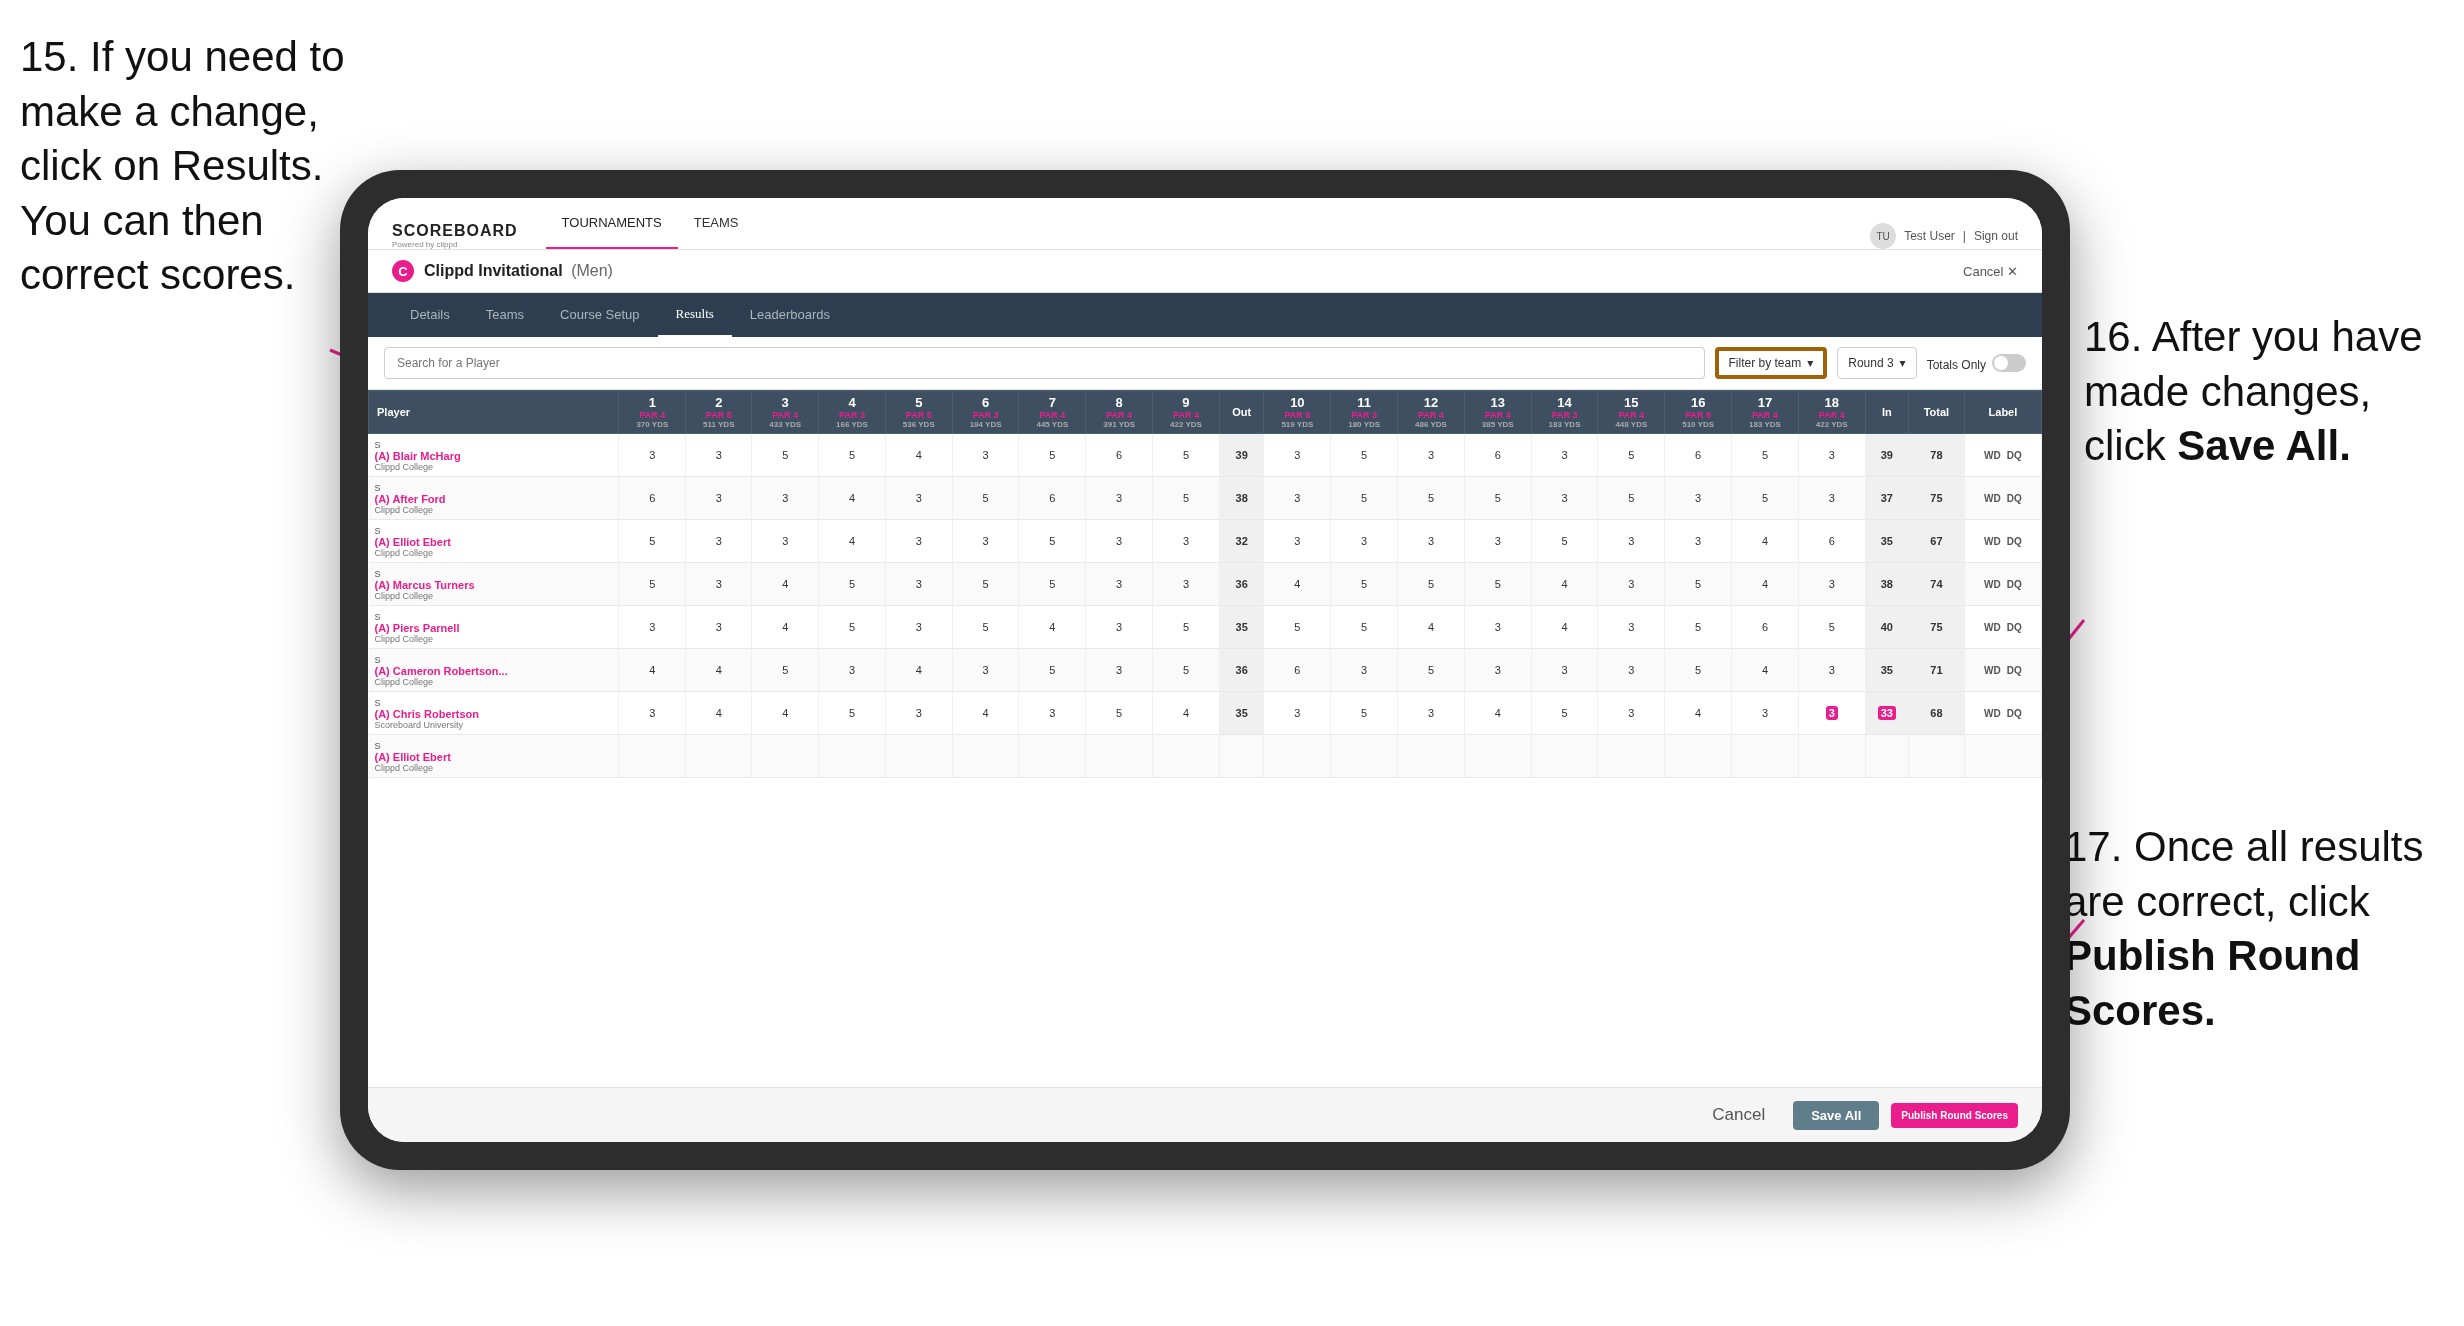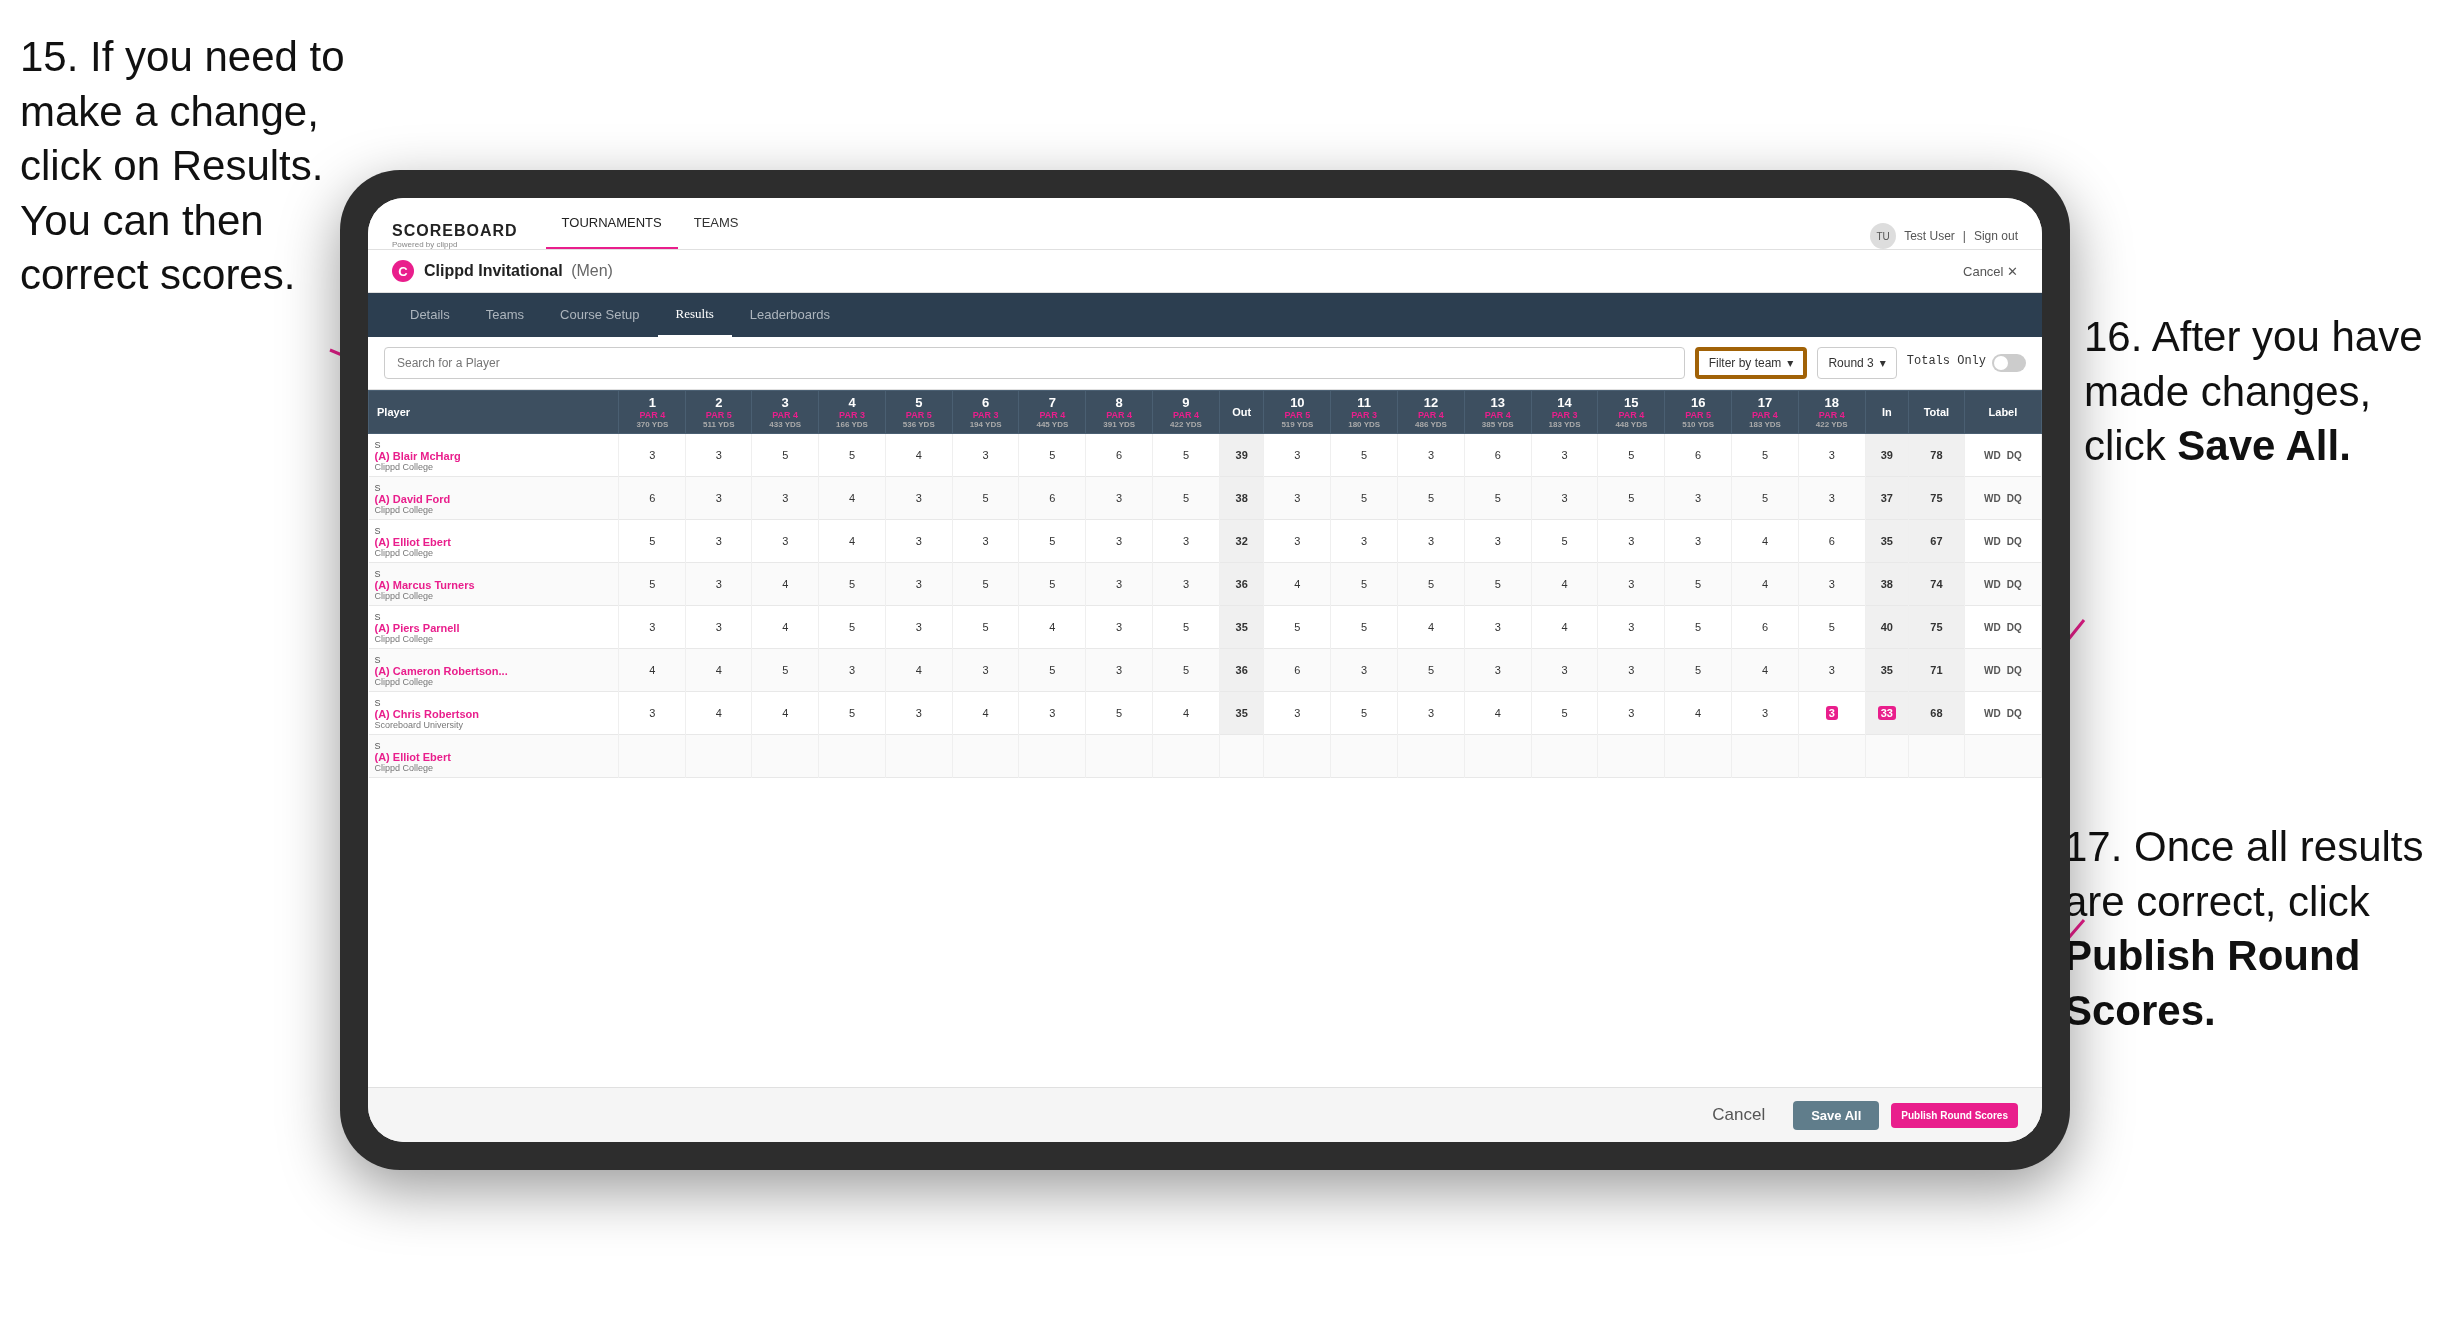--- a/index.html
+++ b/index.html
@@ -242,23 +242,22 @@
       background: #fff;
       display: flex;
       align-items: center;
       gap: 6px;
       cursor: pointer;
     }
     .totals-toggle {
       font-size: 12px;
       color: #333;
       display: flex;
-      align-items: flex-start;
+      align-items: flex-end;
       gap: 6px;
-      font-family: Liberation Mono, monospace;
     }
     .toggle-switch {
       width: 34px;
       height: 18px;
       background: #ccc;
       border-radius: 9px;
       position: relative;
       cursor: pointer;
     }
     .toggle-knob {
@@ -577,21 +576,21 @@
     <td class="score-in">39</td>
     <td class="score-total">78</td>
     <td>
       <span class="label-wd">WD</span>
       <span class="label-dq" style="margin-left:3px;">DQ</span>
     </td>
   </tr>
             <tr>
     <td class="player-cell">
       <span class="player-rank">S</span>
-      <span class="player-name">(A) David Ford</span>
+      <span class="player-name">(A) After Ford</span>
       <span class="player-team">Clippd College</span>
     </td>
     <td>6</td>
               <td>3</td>
               <td>3</td>
               <td>4</td>
               <td>3</td>
               <td>5</td>
               <td>6</td>
               <td>3</td>

